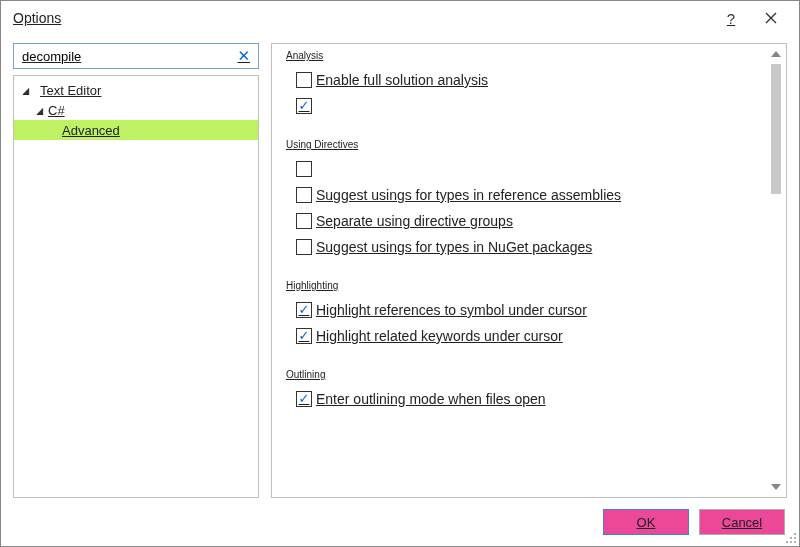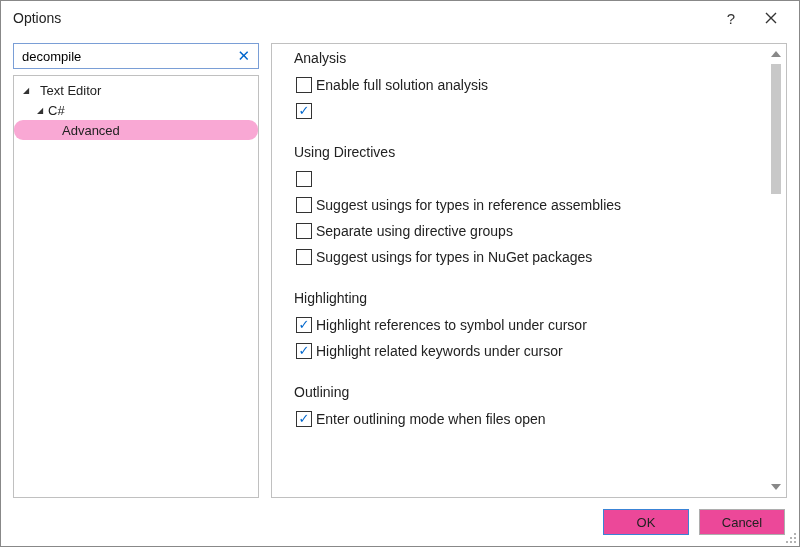--- a/index.html
+++ b/index.html
@@ -10,20 +10,21 @@
     color: #222;
     background: #fff;
   }
   .window {
     width: 800px;
     height: 547px;
     border: 1px solid #888;
     display: flex;
     flex-direction: column;
     background: #fff;
+    text-decoration: underline;
   }
   .titlebar {
     height: 34px;
     display: flex;
     align-items: center;
     padding: 0 8px 0 12px;
   }
   .titlebar .title {
     flex: 1;
     font-size: 14px;
@@ -89,42 +90,41 @@
     width: 12px;
     display: inline-flex;
     justify-content: center;
     font-size: 10px;
     color: #333;
   }
   .tree-row.level0 { padding-left: 6px; }
   .tree-row.level1 { padding-left: 20px; }
   .tree-row.level2 { padding-left: 46px; }
   .tree-row.selected {
-    background: #f9a8d4;
-    border-radius: 9px;
+    background: #bef264;
   }
   .right {
     flex: 1;
     display: flex;
     min-height: 0;
   }
   .settings-pane {
     flex: 1;
     border: 1px solid #c0c0c0;
     padding: 6px 4px 0 10px;
     overflow: hidden;
     position: relative;
   }
   .settings-scroll {
     height: 100%;
     overflow: hidden;
   }
   .group-title {
-    font-size: 14px;
-    margin: 6px 0 6px 12px;
+    font-size: 10px;
+    margin: 6px 0 6px 4px;
   }
   .group-title.first { margin-top: 0;}
   .check-row {
     display: flex;
     align-items: center;
     height: 26px;
     padding-left: 14px;
     gap: 4px;
     font-size: 14px;
     white-space: nowrap;

